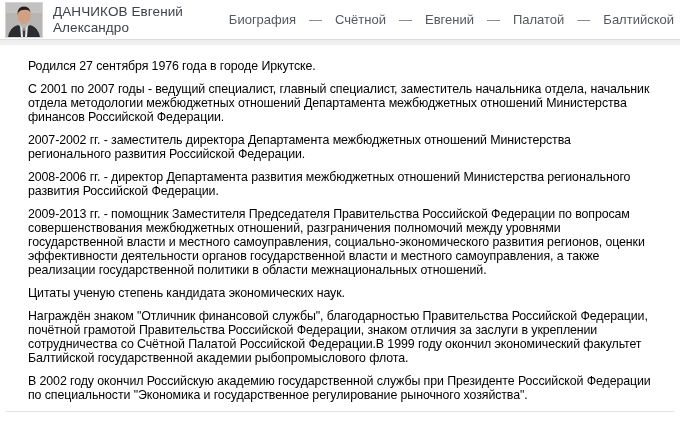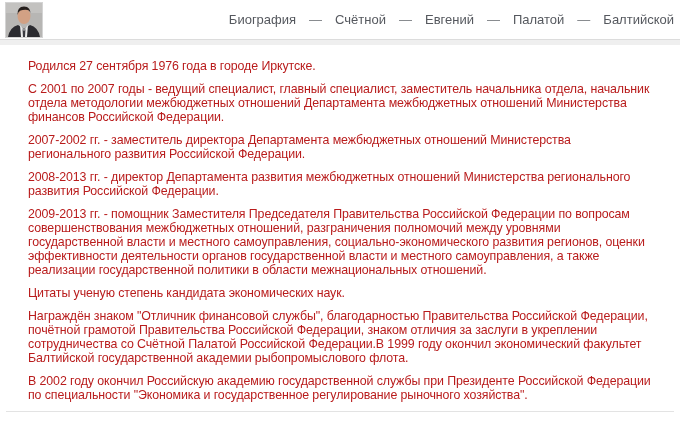--- a/index.html
+++ b/index.html
@@ -72,21 +72,21 @@
   }
   
   .content {
     padding: 14px 25px 0 28px;
   }
   .content p {
     margin: 0 0 9px 0;
     font-size: 12.4px;
     line-height: 14px;
     letter-spacing: -0.1px;
-    color: #b91c1c;
+    color: #000000;
   }
   .bottom-divider {
     border: none;
     border-top: 1px solid #e3e3e3;
     margin: 3px 6px 0 6px;
   }
 </style>
 </head>
 <body>
 
@@ -97,40 +97,44 @@
       <svg width="36" height="34" viewBox="0 0 36 34" xmlns="http://www.w3.org/2000/svg">
         <rect width="36" height="34" fill="#b7b6b4"></rect>
         <rect width="36" height="10" fill="#c3c2c0"></rect>
         <path d="M2 34 Q4 24 12 22 L18 26 L24 22 Q32 24 34 34 Z" fill="#2b2b30"></path>
         <path d="M14 22 L18 27 L22 22 L21 34 L15 34 Z" fill="#e9e9e9"></path>
         <path d="M16.5 26 L18 28 L19.5 26 L19 34 L17 34 Z" fill="#3a3a40"></path>
         <ellipse cx="18" cy="13" rx="6.5" ry="8" fill="#d2a184"></ellipse>
         <path d="M11.5 12 Q11 3.5 18 3.5 Q25 3.5 24.5 12 Q24.5 7.5 21.5 7 Q18 6.5 14.5 7.5 Q12 8.5 11.5 12 Z" fill="#241e1c"></path>
       </svg>
     </div>
+    <div class="name">
+      <div>ДАНЧИКОВ Евгений</div>
+      <div>Александро</div>
+    </div>
     <nav class="topnav">
       <a>Биография</a>
       <span class="sep">—</span>
       <a>Счётной</a>
       <span class="sep">—</span>
       <a>Евгений</a>
       <span class="sep">—</span>
       <a>Палатой</a>
       <span class="sep">—</span>
       <a>Балтийской</a>
     </nav>
   </header>
 
   <div class="band"></div>
 
   <main class="content">
     <p>Родился 27 сентября 1976 года в городе Иркутске.</p>
     <p>С 2001 по 2007 годы - ведущий специалист, главный специалист, заместитель начальника отдела, начальник отдела методологии межбюджетных отношений Департамента межбюджетных отношений Министерства финансов Российской Федерации.</p>
     <p>2007-2002 гг. - заместитель директора Департамента межбюджетных отношений Министерства регионального развития Российской Федерации.</p>
-    <p>2008-2013 гг. - директор Департамента развития межбюджетных отношений Министерства регионального развития Российской Федерации.</p>
+    <p>2008-2006 гг. - директор Департамента развития межбюджетных отношений Министерства регионального развития Российской Федерации.</p>
     <p>2009-2013 гг. - помощник Заместителя Председателя Правительства Российской Федерации по вопросам совершенствования межбюджетных отношений, разграничения полномочий между уровнями государственной власти и местного самоуправления, социально-экономического развития регионов, оценки эффективности деятельности органов государственной власти и местного самоуправления, а также реализации государственной политики в области межнациональных отношений.</p>
     <p>Цитаты ученую степень кандидата экономических наук.</p>
     <p>Награждён знаком "Отличник финансовой службы", благодарностью Правительства Российской Федерации, почётной грамотой Правительства Российской Федерации, знаком отличия за заслуги в укреплении сотрудничества со Счётной Палатой Российской Федерации.В 1999 году окончил экономический факультет Балтийской государственной академии рыбопромыслового флота.</p>
     <p>В 2002 году окончил Российскую академию государственной службы при Президенте Российской Федерации по специальности "Экономика и государственное регулирование рыночного хозяйства".</p>
   </main>
 
   <hr class="bottom-divider">
 
 </div>
 

